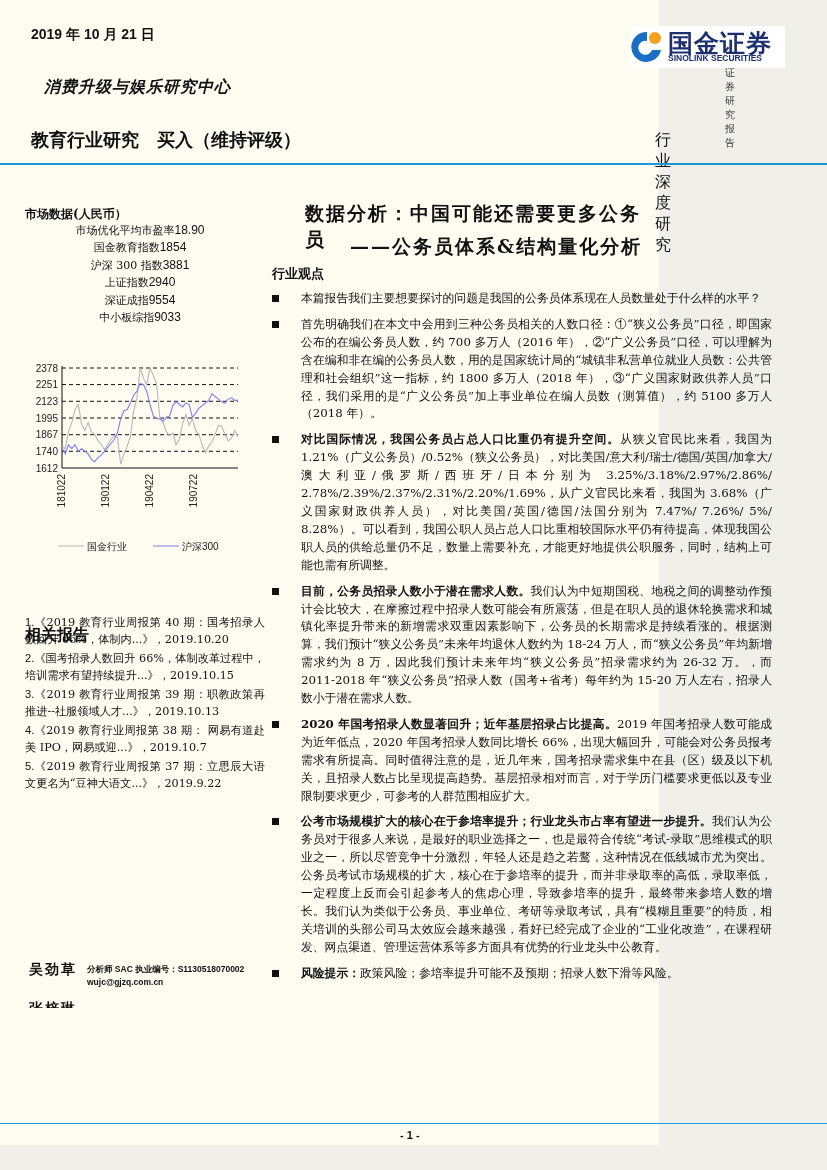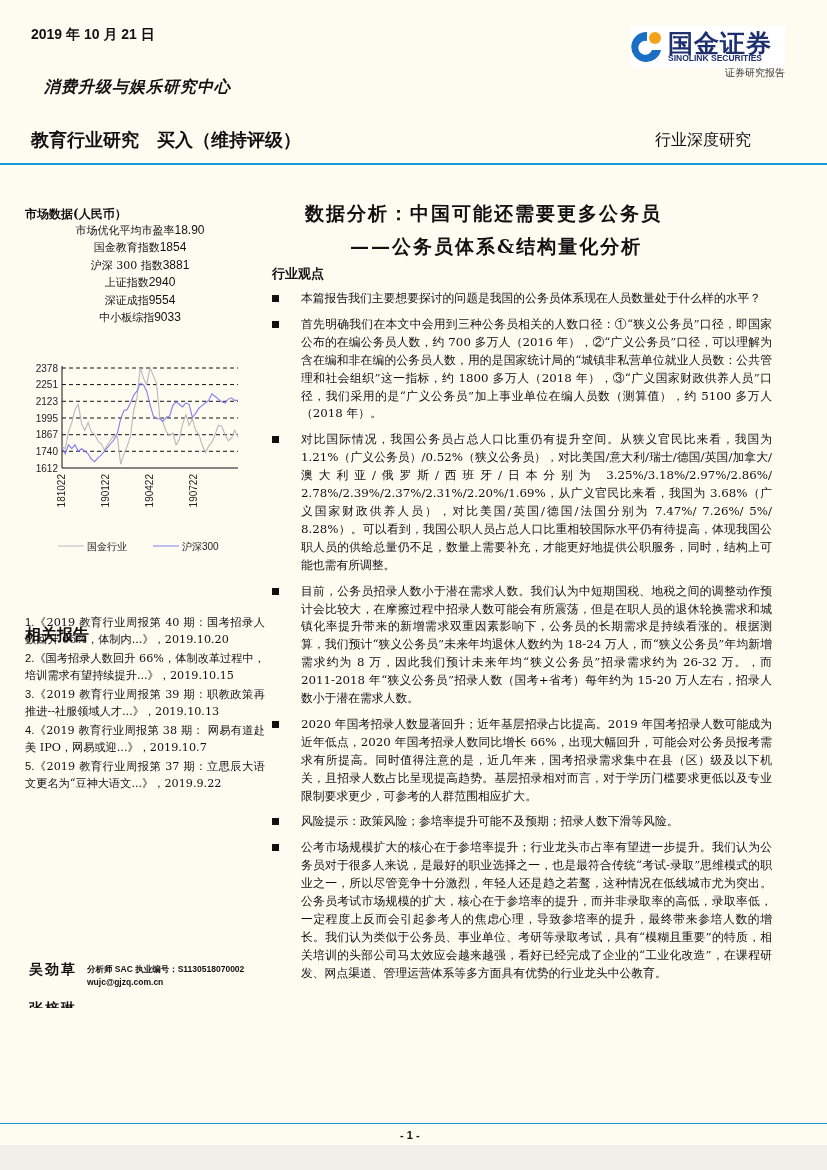--- a/index.html
+++ b/index.html
@@ -2,21 +2,21 @@
 <html><head>
 <meta charset="utf-8">
 <style>
   html, body { margin: 0; padding: 0; }
   body {
     width: 827px; height: 1170px; position: relative; overflow: hidden;
     background: #f0efea;
     font-family: "DejaVu Serif", "Liberation Serif", serif;
     color: #111;
   }
-  .page { position: absolute; left: 0; top: 0; width: 827px; height: 1145px; background: #fefbf1; }
+  .page { position: absolute; left: 0; top: 0; width: 659px; height: 1145px; background: #fefbf1; }
   .abs { position: absolute; }
   .date { left: 31px; top: 26px; font-family: "Liberation Sans", sans-serif; font-weight: bold; font-size: 14px; }
   .logo { left: 630px; top: 26px; width: 155px; height: 42px; background: #fff; }
   .logo-mark { position: absolute; left: 0; top: 2px; width: 34px; height: 38px; }
   .logo-cn { position: absolute; left: 38px; top: 1px; font-family: "DejaVu Sans", sans-serif; font-weight: bold; font-size: 25px; color: #1d2f6f; letter-spacing: 1px; }
   .logo-en { position: absolute; left: 38px; top: 27px; font-family: "Liberation Sans", sans-serif; font-weight: bold; font-size: 8.5px; color: #1d2f6f; }
   .logo-sub { left: 725px; top: 66px; font-size: 10px; color: #333; }
   .center-name { left: 44px; top: 77px; font-size: 16px; font-style: italic; font-weight: bold; letter-spacing: 1px; }
   .rating-line { left: 31px; top: 128px; font-family: "DejaVu Sans", sans-serif; font-weight: bold; font-size: 18px; }
   .rating-line span { margin-right: 18px; }
@@ -41,21 +41,21 @@
   .analyst-info { left: 87px; top: 963px; font-size: 8.5px; line-height: 13px; font-family: "Liberation Sans", sans-serif; font-weight: bold; }
   .analyst2 { left: 29px; top: 1000px; width: 80px; height: 8px; overflow: hidden; font-size: 14px; font-weight: bold; letter-spacing: 2px; }
 
   .title1 { left: 305px; top: 201px; font-size: 19px; font-weight: bold; letter-spacing: 2px; }
   .title2 { left: 350px; top: 234px; font-size: 19px; font-weight: bold; letter-spacing: 2px; }
   .section { left: 272px; top: 265px; font-size: 13px; font-weight: bold; }
 
   .bullets { left: 272px; top: 290px; width: 500px; }
   .bullet { position: relative; padding-left: 29px; font-size: 11.8px; line-height: 17.9px; text-align: justify; margin-bottom: 8px; }
   .bullet .sq { position: absolute; left: 0; top: 5px; width: 7px; height: 7px; background: #111; }
-  .bullet b { font-weight: normal; }
+  .bullet b { font-weight: bold; }
 
   .page-num { left: 400px; top: 1129px; font-family: "Liberation Sans", sans-serif; font-weight: bold; font-size: 11px; }
   .footer-note { left: 45px; top: 1149px; font-size: 9.5px; color: #222; }
   .bottom-band { position: absolute; left: 0; top: 1145px; width: 827px; height: 25px; background: #f0efea; }
 </style>
 </head>
 <body>
 
 <div class="page">
 
@@ -165,21 +165,21 @@
   <div class="abs title2">——公务员体系&amp;结构量化分析</div>
   <div class="abs title1">数据分析：中国可能还需要更多公务员</div>
   <div class="abs section">行业观点</div>
 
   <div class="abs bullets">
     <div class="bullet"><span class="sq"></span><b></b><span>本篇报告我们主要想要探讨的问题是我国的公务员体系现在人员数量处于什么样的水平？</span></div>
     <div class="bullet"><span class="sq"></span><b></b><span>首先明确我们在本文中会用到三种公务员相关的人数口径：①“狭义公务员”口径，即国家公布的在编公务员人数，约 700 多万人（2016 年），②“广义公务员”口径，可以理解为含在编和非在编的公务员人数，用的是国家统计局的“城镇非私营单位就业人员数：公共管理和社会组织”这一指标，约 1800 多万人（2018 年），③“广义国家财政供养人员”口径，我们采用的是“广义公务员”加上事业单位在编人员数（测算值），约 5100 多万人（2018 年）。</span></div>
     <div class="bullet"><span class="sq"></span><b>对比国际情况，我国公务员占总人口比重仍有提升空间。</b><span>从狭义官民比来看，我国为 1.21%（广义公务员）/0.52%（狭义公务员），对比美国/意大利/瑞士/德国/英国/加拿大/澳大利亚/俄罗斯/西班牙/日本分别为 3.25%/3.18%/2.97%/2.86%/ 2.78%/2.39%/2.37%/2.31%/2.20%/1.69%，从广义官民比来看，我国为 3.68%（广义国家财政供养人员），对比美国/英国/德国/法国分别为 7.47%/ 7.26%/ 5%/ 8.28%）。可以看到，我国公职人员占总人口比重相较国际水平仍有待提高，体现我国公职人员的供给总量仍不足，数量上需要补充，才能更好地提供公职服务，同时，结构上可能也需有所调整。</span></div>
     <div class="bullet"><span class="sq"></span><b>目前，公务员招录人数小于潜在需求人数。</b><span>我们认为中短期国税、地税之间的调整动作预计会比较大，在摩擦过程中招录人数可能会有所震荡，但是在职人员的退休轮换需求和城镇化率提升带来的新增需求双重因素影响下，公务员的长期需求是持续看涨的。根据测算，我们预计“狭义公务员”未来年均退休人数约为 18-24 万人，而“狭义公务员”年均新增需求约为 8 万，因此我们预计未来年均“狭义公务员”招录需求约为 26-32 万。，而 2011-2018 年“狭义公务员”招录人数（国考+省考）每年约为 15-20 万人左右，招录人数小于潜在需求人数。</span></div>
     <div class="bullet"><span class="sq"></span><b>2020 年国考招录人数显著回升；近年基层招录占比提高。</b><span>2019 年国考招录人数可能成为近年低点，2020 年国考招录人数同比增长 66%，出现大幅回升，可能会对公务员报考需求有所提高。同时值得注意的是，近几年来，国考招录需求集中在县（区）级及以下机关，且招录人数占比呈现提高趋势。基层招录相对而言，对于学历门槛要求更低以及专业限制要求更少，可参考的人群范围相应扩大。</span></div>
+    <div class="bullet"><span class="sq"></span><b>公考市场规模扩大的核心在于参培率提升；行业龙头市占率有望进一步提升。</b><span>我们认为公务员对于很多人来说，是最好的职业选择之一，也是最符合传统“考试-录取”思维模式的职业之一，所以尽管竞争十分激烈，年轻人还是趋之若鹜，这种情况在低线城市尤为突出。公务员考试市场规模的扩大，核心在于参培率的提升，而并非录取率的高低，录取率低，一定程度上反而会引起参考人的焦虑心理，导致参培率的提升，最终带来参培人数的增长。我们认为类似于公务员、事业单位、考研等录取考试，具有“模糊且重要”的特质，相关培训的头部公司马太效应会越来越强，看好已经完成了企业的“工业化改造”，在课程研发、网点渠道、管理运营体系等多方面具有优势的行业龙头中公教育。</span></div>
     <div class="bullet"><span class="sq"></span><b>风险提示：</b><span>政策风险；参培率提升可能不及预期；招录人数下滑等风险。</span></div>
-    <div class="bullet"><span class="sq"></span><b>公考市场规模扩大的核心在于参培率提升；行业龙头市占率有望进一步提升。</b><span>我们认为公务员对于很多人来说，是最好的职业选择之一，也是最符合传统“考试-录取”思维模式的职业之一，所以尽管竞争十分激烈，年轻人还是趋之若鹜，这种情况在低线城市尤为突出。公务员考试市场规模的扩大，核心在于参培率的提升，而并非录取率的高低，录取率低，一定程度上反而会引起参考人的焦虑心理，导致参培率的提升，最终带来参培人数的增长。我们认为类似于公务员、事业单位、考研等录取考试，具有“模糊且重要”的特质，相关培训的头部公司马太效应会越来越强，看好已经完成了企业的“工业化改造”，在课程研发、网点渠道、管理运营体系等多方面具有优势的行业龙头中公教育。</span></div>
   </div>
 
   <div class="abs rule rule-bottom"></div>
   <div class="abs page-num">- 1 -</div>
   <div class="abs footer-note">敬请参阅最后一页特别声明</div>
 </div>
 <div class="bottom-band"></div>
 
 </body></html>

